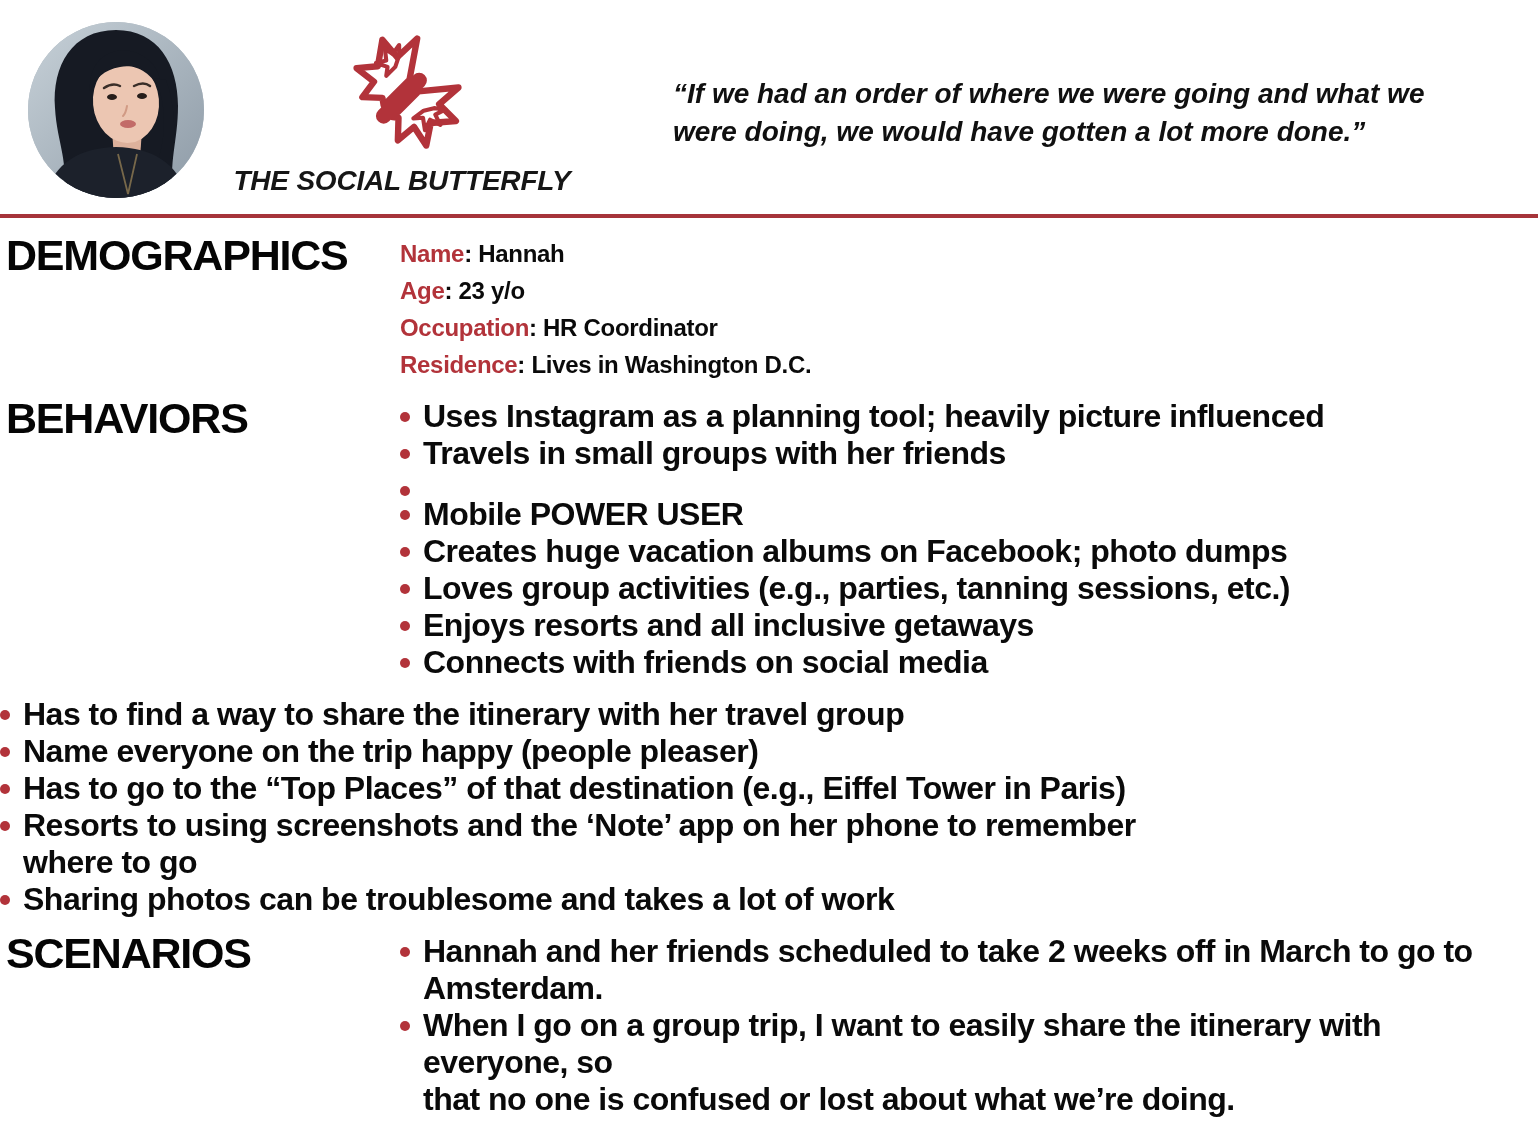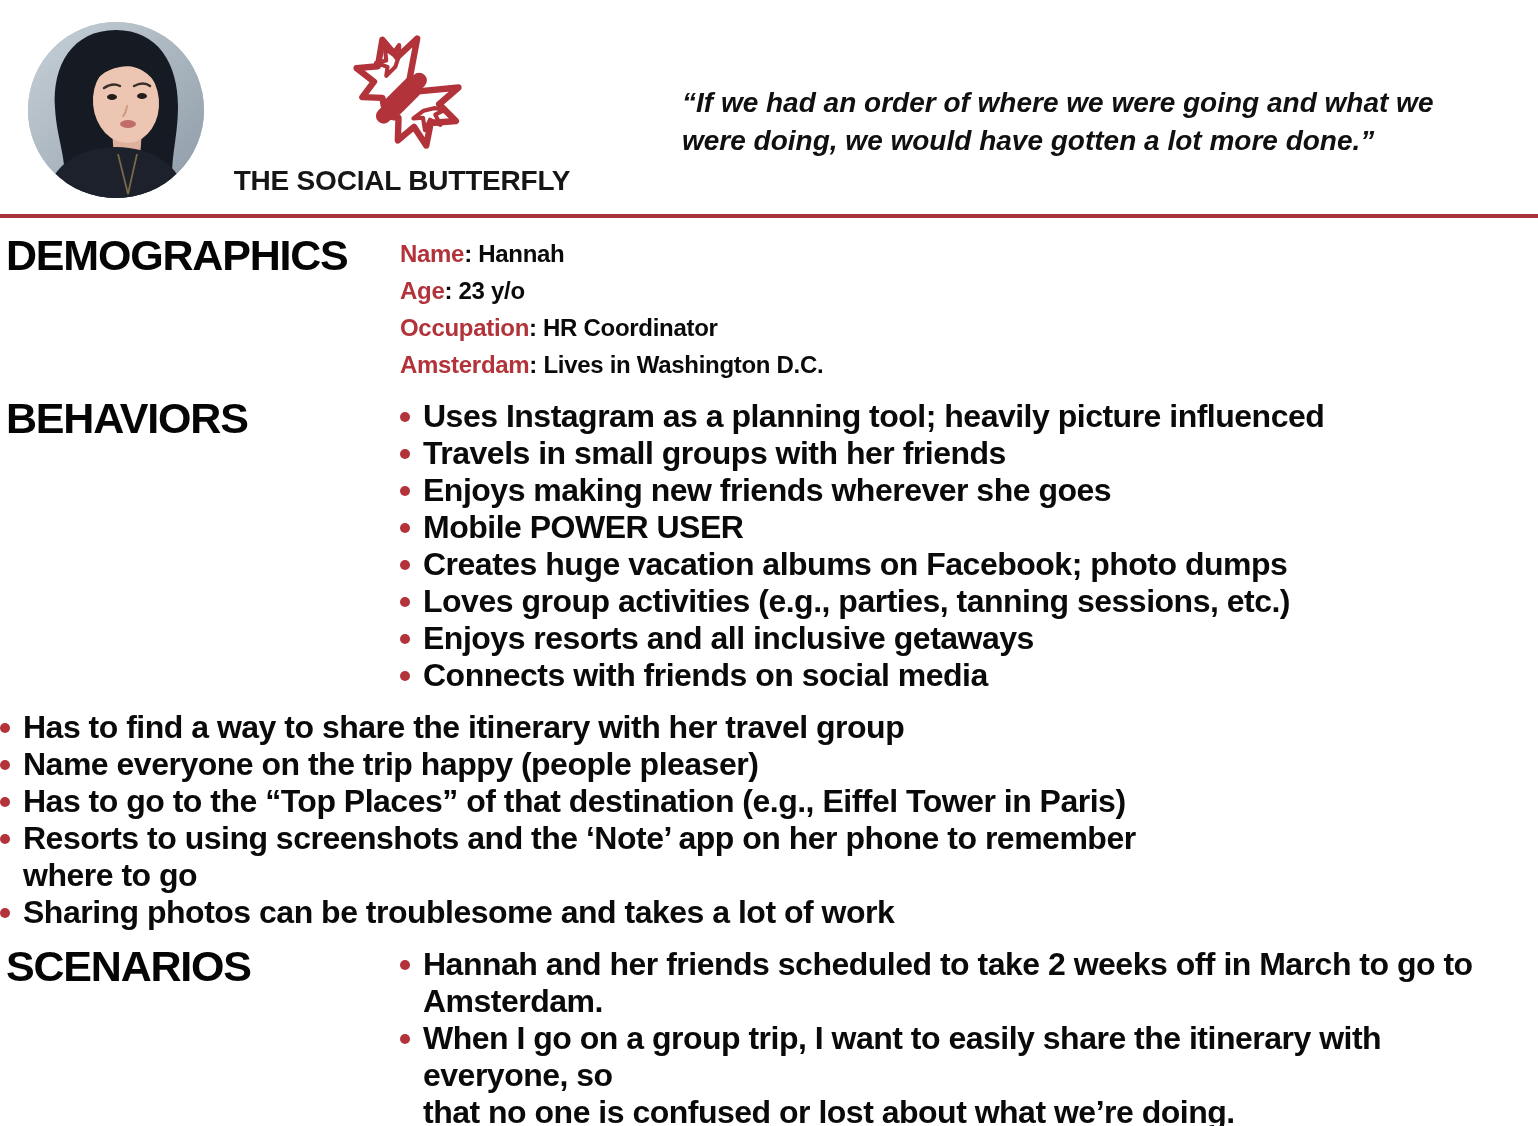--- a/index.html
+++ b/index.html
@@ -13,21 +13,21 @@
     width:1538px;height:1126px;background:#ffffff;
     font-family:"Liberation Sans", sans-serif;color:var(--text);
     overflow:hidden;
   }
   .header{position:relative;height:214px;}
   .avatar{
     position:absolute;left:28px;top:22px;width:176px;height:176px;
     border-radius:50%;overflow:hidden;background:#aeb9c2;
   }
   .avatar svg{display:block;width:100%;height:100%;}
-  .brand{position:absolute;left:222px;top:0;width:360px;text-align:center;}
+  .brand{position:absolute;left:222px;top:0;width:360px;text-align:center;font-style:italic;}
   .butterfly{display:block;margin:30px auto 0;width:124px;height:126px;}
   .persona-title{
     margin-top:9px;font-size:28px;font-weight:bold;color:#161616;
     letter-spacing:-0.2px;white-space:nowrap;
   }
   .quote{
     position:absolute;left:670px;top:72px;width:760px;
     font-size:28px;font-weight:bold;font-style:italic;
     line-height:38px;white-space:pre-line;color:#101010;
   }
@@ -108,50 +108,49 @@
 
           <path d="M30,36 L22,28 L24,40 L14,42 L24,50 L18,60 L30,54 L36,62 L36,48 Z" stroke-width="4.5"></path>
           <path d="M98,50 L108,42 L104,54 L116,58 L104,62 L108,74 L97,66 L90,74 L92,60 Z" stroke-width="4.5"></path>
 
           <line x1="65" y1="40" x2="65" y2="95" stroke-width="17"></line>
         </g>
       </svg>
       <div class="persona-title">THE SOCIAL BUTTERFLY</div>
     </div>
 
-    <blockquote class="quote" style="margin:12px">“If we had an order of where we were going and what we
+    <blockquote class="quote" style="margin:3px">“If we had an order of where we were going and what we
 were doing, we would have gotten a lot more done.”</blockquote>
   </header>
 
   <div class="divider"></div>
 
   <main id="sections">
       <section class="row">
         <h2 class="heading">DEMOGRAPHICS</h2>
         <div class="content">
           <div class="field"><span class="label">Name</span><span class="sep">: </span><span class="value">Hannah</span></div>
           <div class="field"><span class="label">Age</span><span class="sep">: </span><span class="value">23 y/o</span></div>
           <div class="field"><span class="label">Occupation</span><span class="sep">: </span><span class="value">HR Coordinator</span></div>
-          <div class="field"><span class="label">Amsterdam</span><span class="sep">: </span><span class="value">Lives in Washington D.C.</span></div>
+          <div class="field"><span class="label">Residence</span><span class="sep">: </span><span class="value">Lives in Washington D.C.</span></div>
         </div>
       </section>
       <section class="row">
         <h2 class="heading">BEHAVIORS</h2>
         <div class="content">
           <div class="bullet-item">
             <span class="dot"></span>
             <span class="bullet-text">Uses Instagram as a planning tool; heavily picture influenced</span>
           </div>
           <div class="bullet-item">
             <span class="dot"></span>
             <span class="bullet-text">Travels in small groups with her friends</span>
           </div>
           <div class="bullet-item">
             <span class="dot"></span>
-            <span class="bullet-text">Enjoys making new friends wherever she goes</span>
           </div>
           <div class="bullet-item">
             <span class="dot"></span>
             <span class="bullet-text">Mobile POWER USER</span>
           </div>
           <div class="bullet-item">
             <span class="dot"></span>
             <span class="bullet-text">Creates huge vacation albums on Facebook; photo dumps</span>
           </div>
           <div class="bullet-item">

